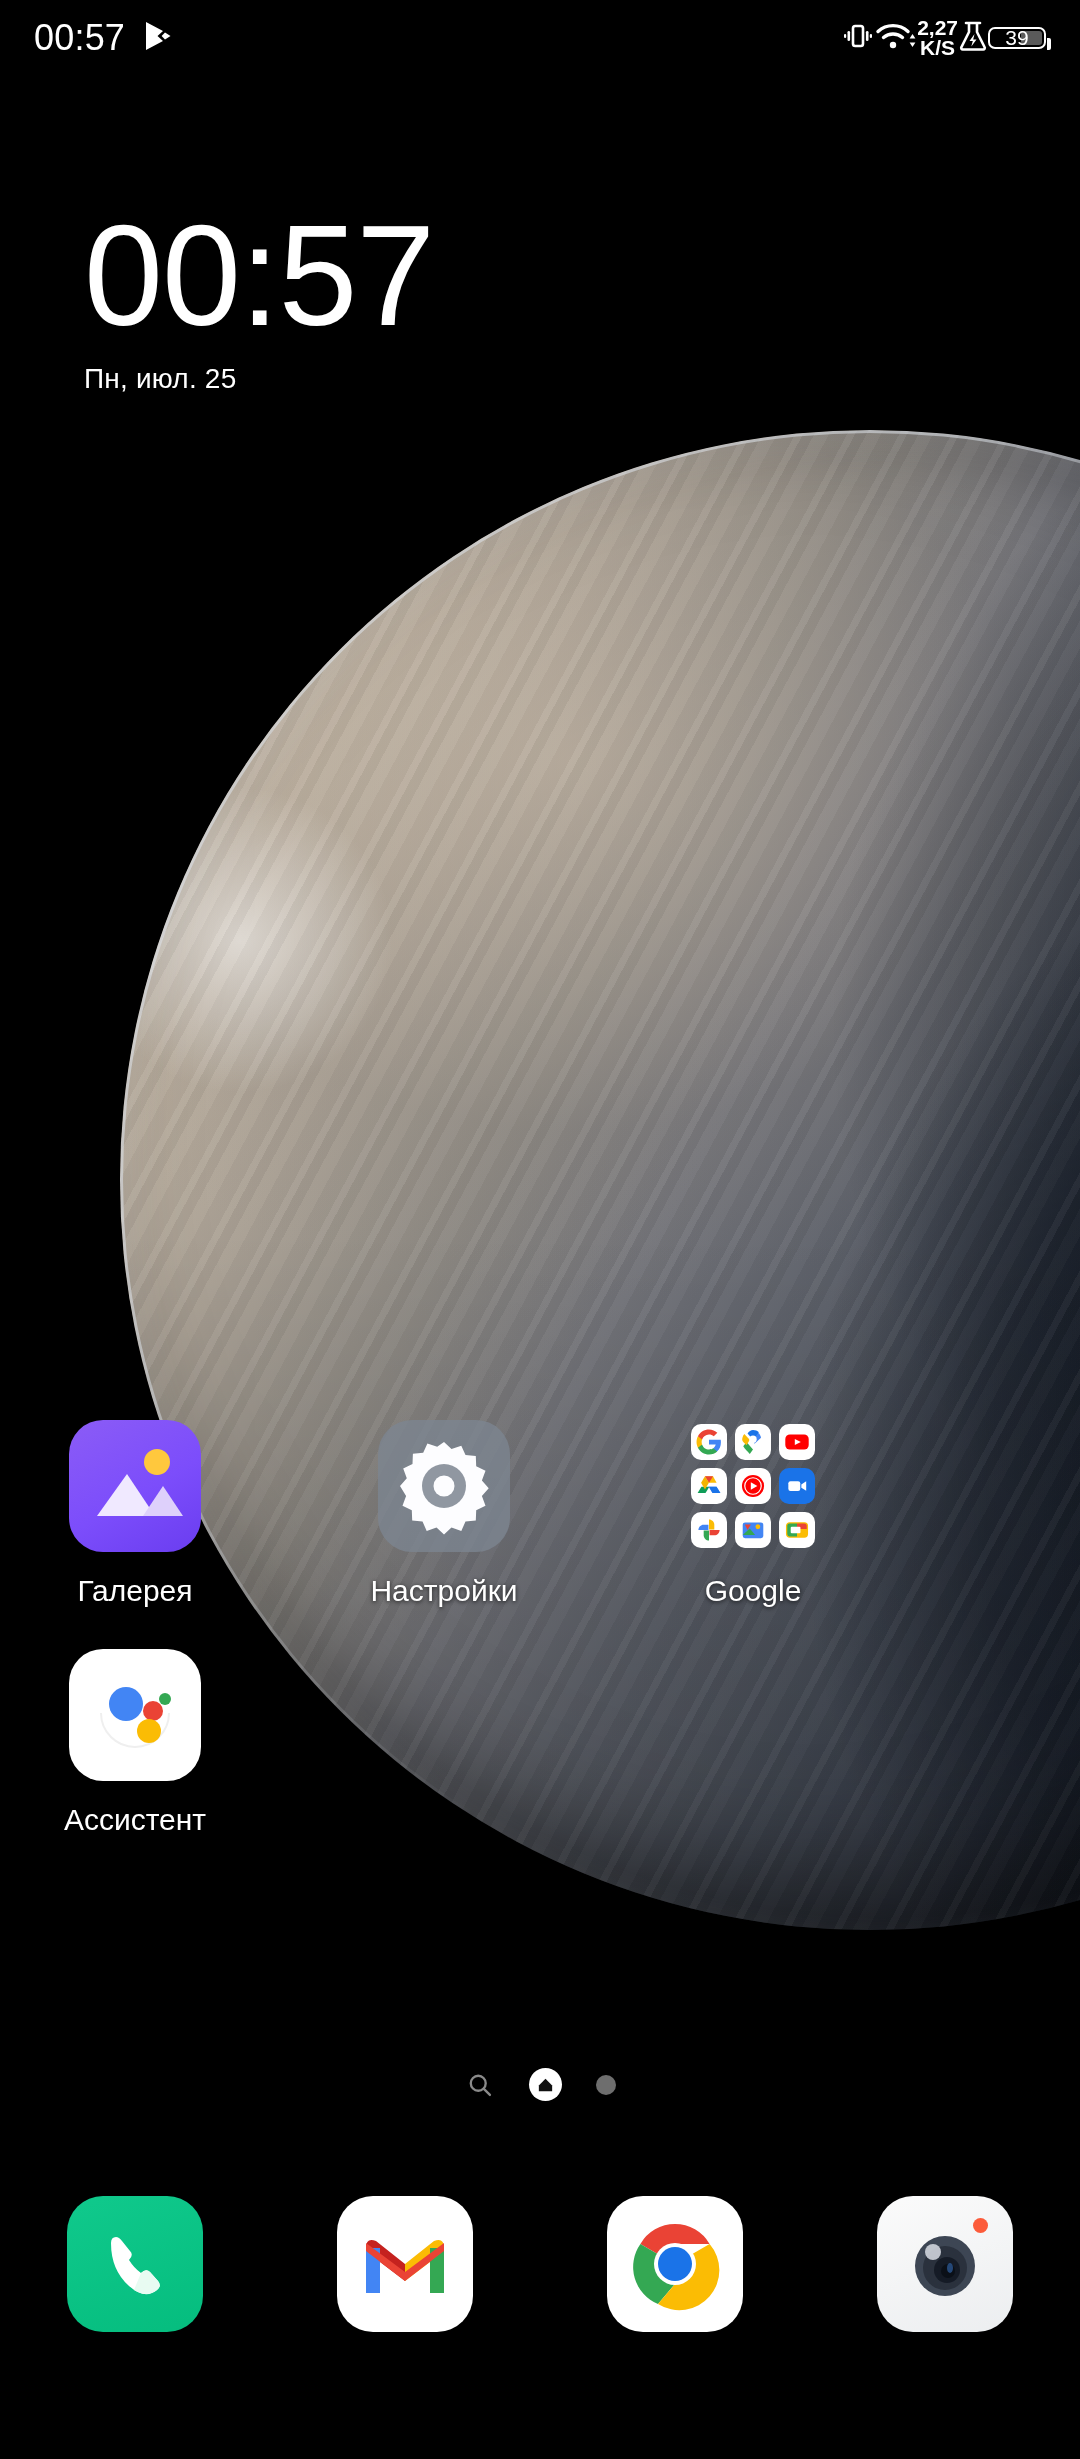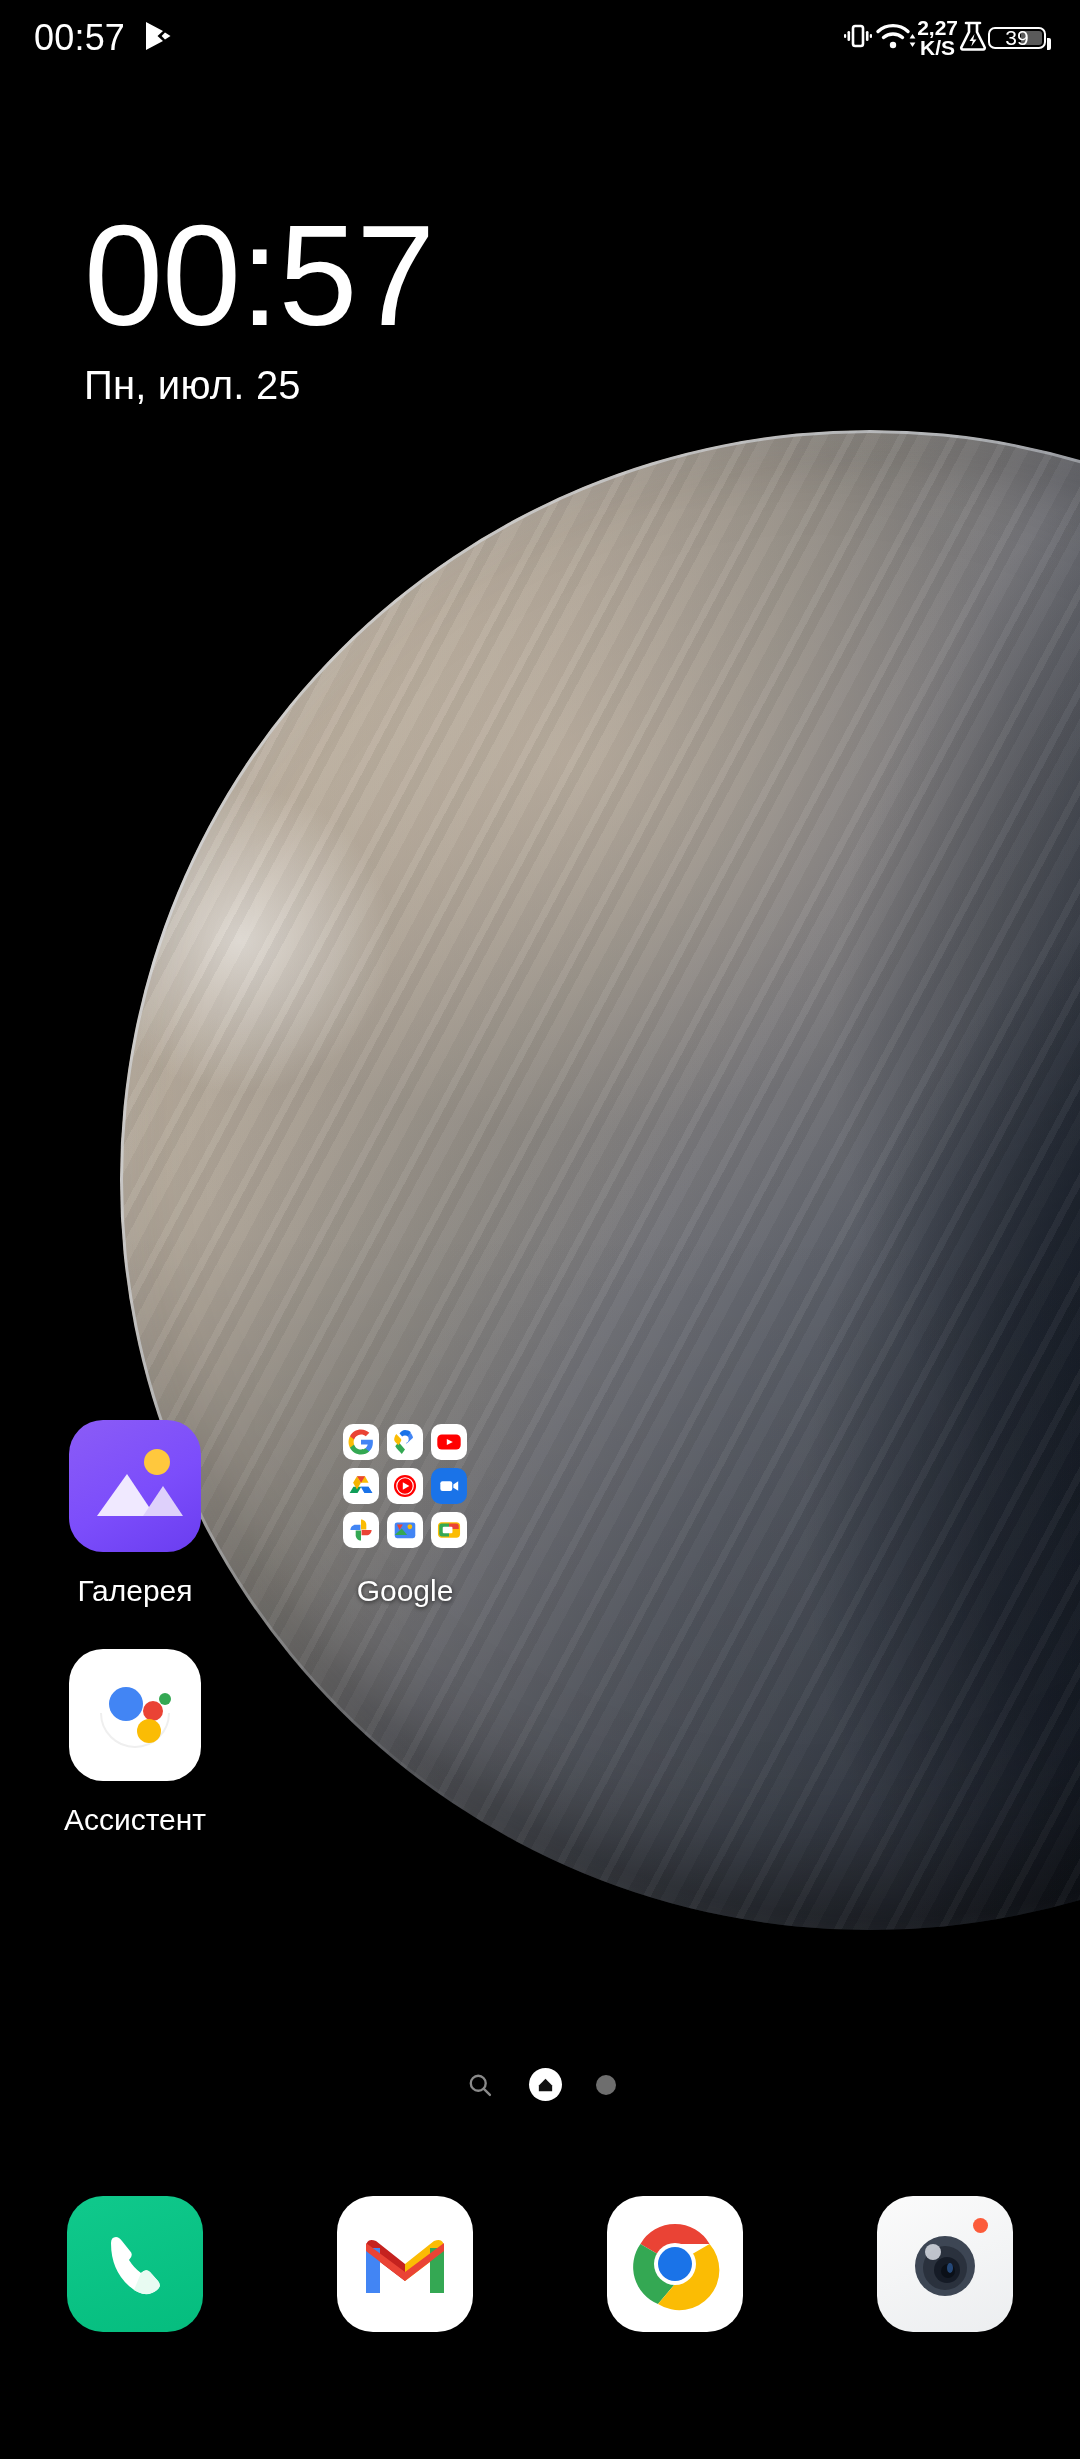--- a/index.html
+++ b/index.html
@@ -114,25 +114,25 @@
     background:#5a5a5a; border-radius:0 3px 3px 0;
   }
   .batt-num { position:relative; color:#fff; font-size:21px; font-weight:500; z-index:2; }
 
   
   #clock-widget { position:absolute; left:84px; top:205px; z-index:30; }
   .big-time {
     color:#fff; font-size:142px; line-height:1; font-weight:300;
     letter-spacing:-1px; font-family:"Liberation Sans", sans-serif;
   }
-  .date-line { color:#fff; font-size:40px; margin-top:16px; font-weight:400; letter-spacing:.2px; }
+  .date-line { color:#fff; font-size:28px; margin-top:16px; font-weight:400; letter-spacing:.2px; }
 
   
   #app-grid { position:absolute; left:0; top:1420px; width:1080px; z-index:30; }
-  .app-row { display:flex; }
+  .app-row { display:flex;gap:39px; }
   .app-row + .app-row { margin-top:41px; }
   .app-cell {
     width:270px; display:flex; flex-direction:column; align-items:center;
   }
   .icon-box {
     width:132px; height:132px; border-radius:34px; position:relative;
     display:flex; align-items:center; justify-content:center; overflow:visible;
   }
   .app-label {
     margin-top:22px; color:#fff; font-size:30px; white-space:nowrap;
@@ -263,20 +263,32 @@
       <div class="icon-box ic-gallery">
         <svg width="132" height="132" viewBox="0 0 132 132">
           <circle cx="88" cy="42" r="13" fill="#ffc83d"></circle>
           <path d="M28 96 L58 54 L86 96 Z" fill="#f0e9ff"></path>
           <path d="M74 96 L94 66 L114 96 Z" fill="#ded0fb"></path>
         </svg>
       </div>
       <div class="app-label">Галерея</div>
     </div>
 
+    <div class="app-cell">
+      <div class="icon-box ic-settings">
+        <svg width="100" height="100" viewBox="0 0 100 100">
+          <g fill="#fdfdff">
+            <path d="M50 6 l7.5 7 9.8-3.3 4.2 9.4 10.3 .9 .4 10.3 9.3 4.5-3.6 9.7 6.8 7.8-6.8 7.8 3.6 9.7-9.3 4.5-.4 10.3-10.3 .9-4.2 9.4-9.8-3.3-7.5 7-7.5-7-9.8 3.3-4.2-9.4-10.3-.9-.4-10.3-9.3-4.5 3.6-9.7L6 50l6.8-7.8-3.6-9.7 9.3-4.5 .4-10.3 10.3-.9 4.2-9.4 9.8 3.3z"></path>
+          </g>
+          <circle cx="50" cy="50" r="22" fill="rgba(124,133,145,.85)"></circle>
+          <circle cx="50" cy="50" r="10.5" fill="#fdfdff"></circle>
+        </svg>
+      </div>
+      <div class="app-label">Настройки</div>
+    </div>
 
     <div class="app-cell">
       <div class="folder-box">
 
         <div class="mini">
           <svg width="26" height="26" viewBox="0 0 24 24">
             <path fill="#4285F4" d="M23 12.2c0-.8-.1-1.6-.2-2.3H12v4.4h6.2c-.3 1.4-1.1 2.6-2.3 3.4v2.9h3.7c2.2-2 3.4-4.9 3.4-8.4z"></path>
             <path fill="#34A853" d="M12 23.5c3.1 0 5.7-1 7.6-2.8l-3.7-2.9c-1 .7-2.3 1.1-3.9 1.1-3 0-5.5-2-6.4-4.7H1.8v3C3.7 21 7.6 23.5 12 23.5z"></path>
             <path fill="#FBBC05" d="M5.6 14.2c-.2-.7-.4-1.4-.4-2.2s.1-1.5.4-2.2v-3H1.8C1 8.4.5 10.1.5 12s.5 3.6 1.3 5.2l3.8-3z"></path>
             <path fill="#EA4335" d="M12 5.1c1.7 0 3.2.6 4.4 1.7l3.3-3.3C17.7 1.7 15.1.5 12 .5 7.6.5 3.7 3 1.8 6.8l3.8 3C6.5 7.1 9 5.1 12 5.1z"></path>

